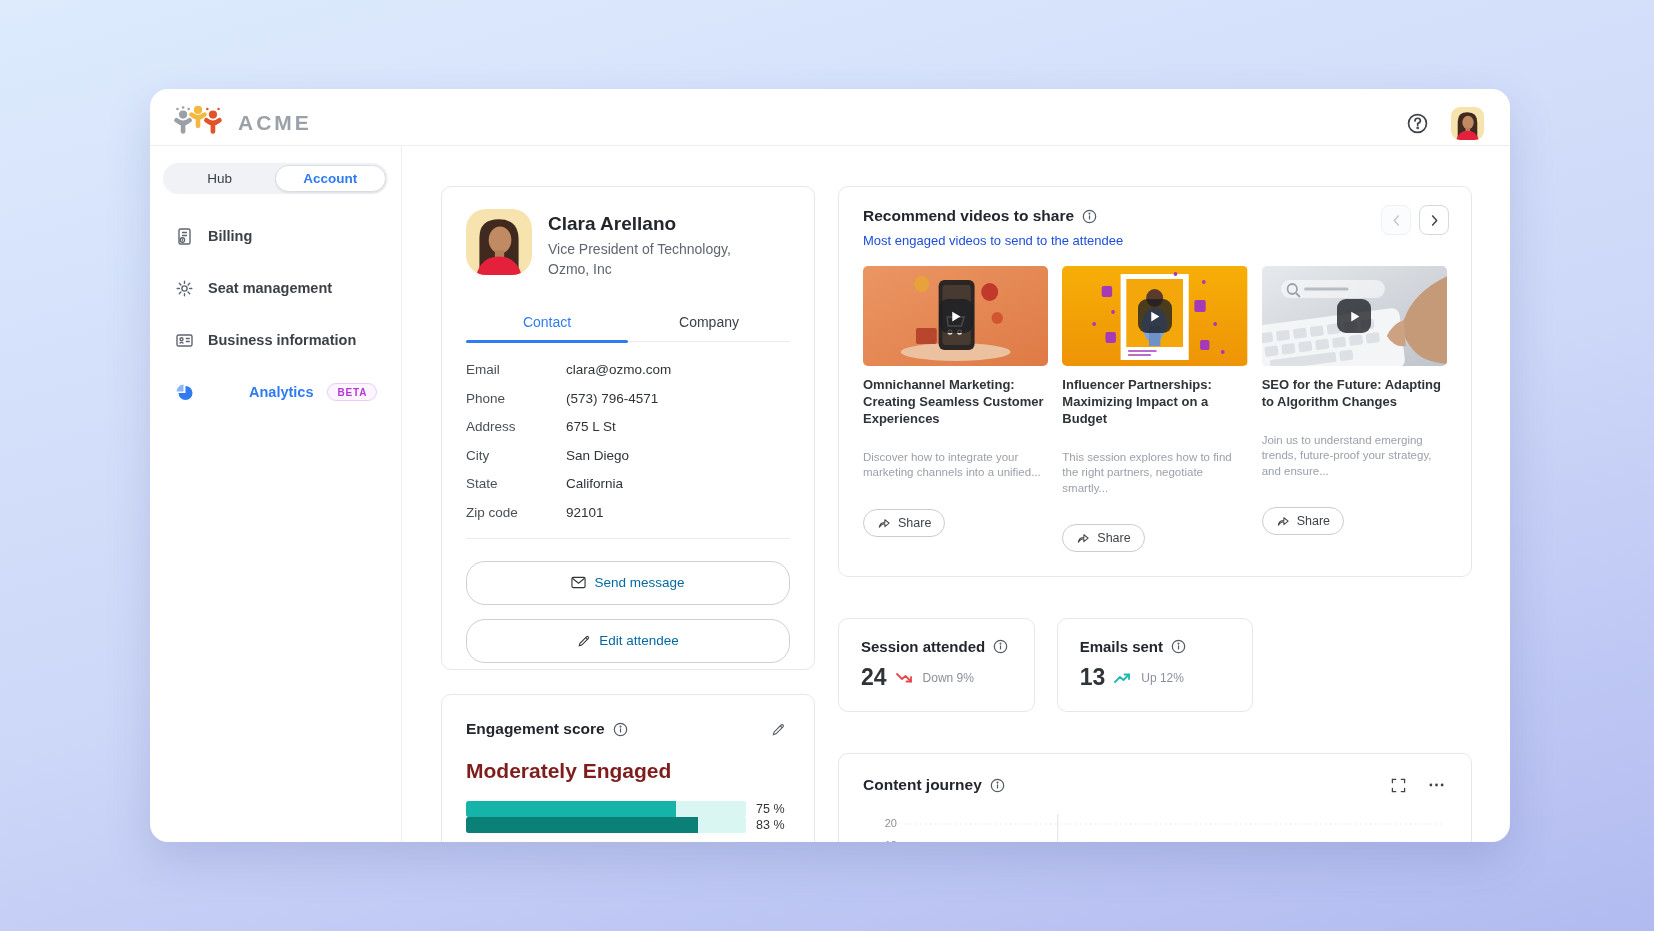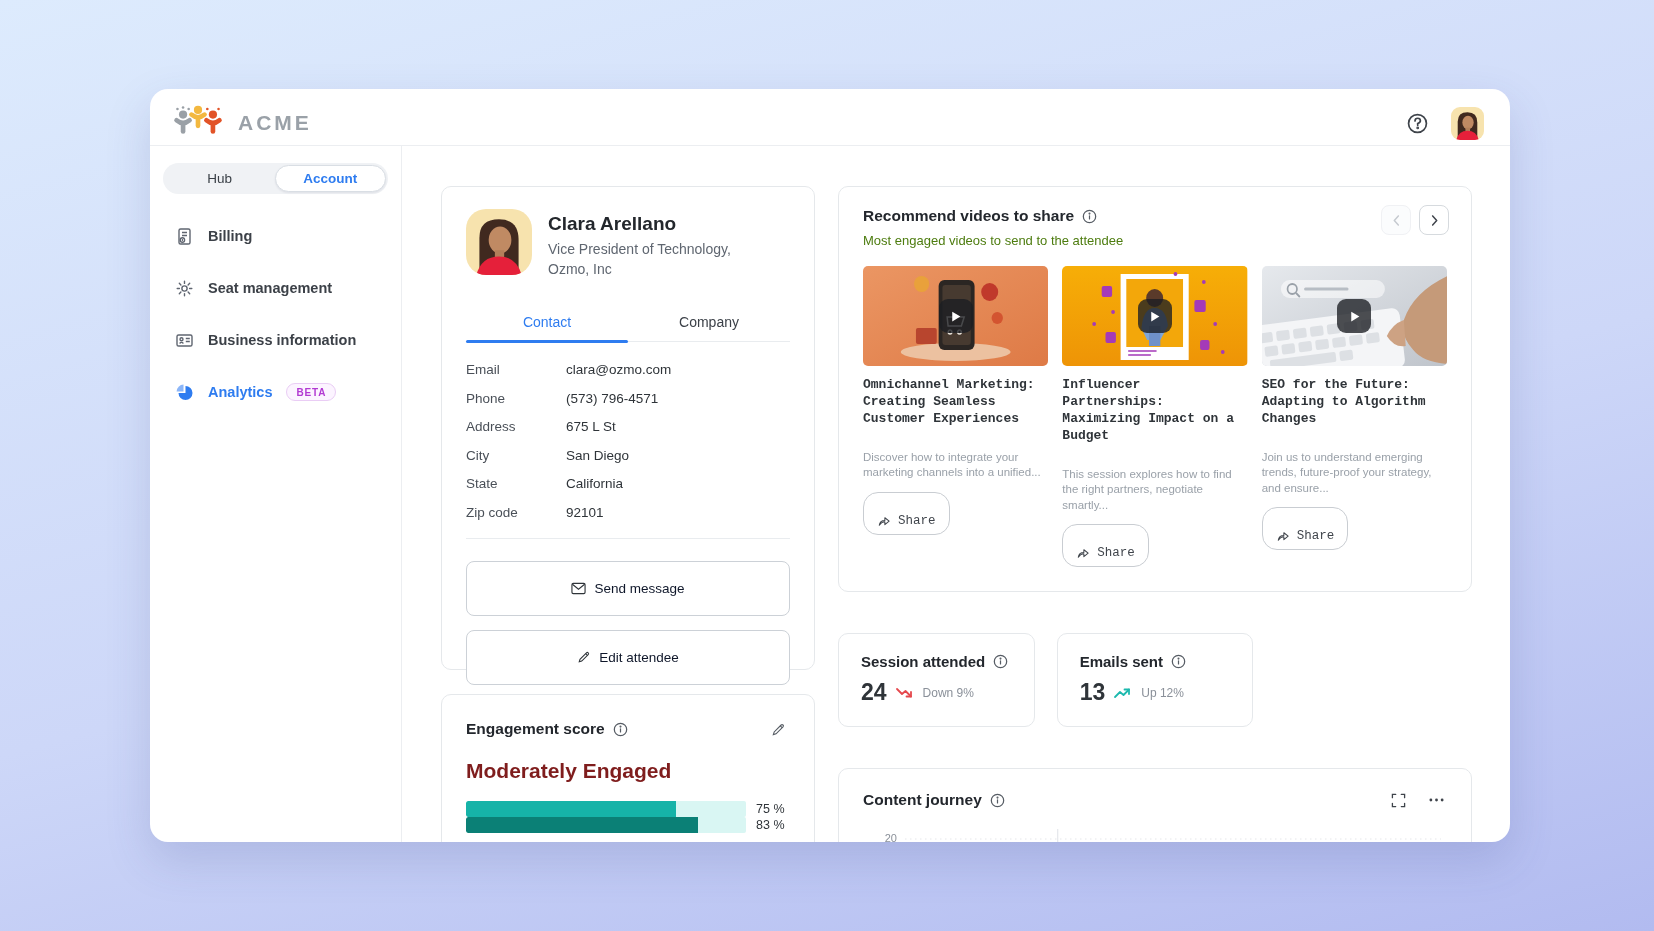--- a/index.html
+++ b/index.html
@@ -31,21 +31,21 @@
   .segmented { display:flex; background:#f0f2f5; border-radius:999px; padding:2px; height:31px; }
   .seg-btn {
     flex:1; border:none; background:transparent; border-radius:999px;
     font-size:13.5px; color:#3a4047; font-family:inherit; cursor:pointer;
   }
   .seg-btn.active { background:#fff; border:1px solid #d9dee4; color:#2e7cf0; font-weight:700; box-shadow:0 1px 2px rgba(20,30,60,.08); }
   .nav-list { margin-top:16px; }
   .nav-item { height:52px; display:flex; align-items:center; gap:14px; padding:0 12px; border-radius:8px; cursor:pointer; }
   .nav-item .nav-ic { width:19px; height:19px; color:#5f6570; flex:0 0 auto; }
   .nav-label { font-size:14.5px; font-weight:600; color:#3c4148; }
-  .nav-item.active .nav-label { color:#2e7cf0; }
+  .nav-item.active .nav-label { color:#2e7cf0;margin-left:41px; }
   .nav-item.active .nav-ic { color:#2e7cf0; }
   .beta-badge {
     font-size:10px; font-weight:700; letter-spacing:.8px; color:#b23ad2;
     background:#fcf4ff; border:1px solid #eacdf5; border-radius:999px; padding:3px 9px 2px;
   }
   .main { flex:1; padding:40px 40px 0 39px; display:flex; gap:23px; }
   .col-left { width:374px; flex:0 0 374px; display:flex; flex-direction:column; gap:24px; }
   .col-right { flex:1; display:flex; flex-direction:column; gap:41px; }
   .card { background:#fff; border:1px solid #e5e8eb; border-radius:10px; }
   
@@ -57,49 +57,49 @@
   .tabs { display:flex; margin-top:26px; border-bottom:1.5px solid #e9ecef; }
   .tab { flex:1; text-align:center; padding:9px 0 11px; font-size:14px; color:#3c4148; cursor:pointer; position:relative; }
   .tab.active { color:#2e7cf0; }
   .tab.active::after { content:""; position:absolute; left:0; right:0; bottom:-1.5px; height:2.5px; background:#2e7cf0; border-radius:2px; }
   .fields { margin-top:20px; }
   .field-row { display:flex; margin-bottom:13.5px; font-size:13.5px; }
   .field-label { width:100px; color:#4a5058; }
   .field-value { color:#2f3439; }
   .hr { border:none; border-top:1px solid #e9ecef; margin:18px 0 22px; }
   .btn-block {
-    width:100%; height:55px; border:1px solid #ccd1d7; border-radius:8px; background:#fff;
-    font-family:inherit; font-size:13.5px; color:#0f172a; display:flex; align-items:center; justify-content:center; gap:8px;
+    width:100%; height:44px; border:1px solid #ccd1d7; border-radius:19px; background:#fff;
+    font-family:inherit; font-size:13.5px; color:#0369a1; display:flex; align-items:center; justify-content:center; gap:8px;
     cursor:pointer; margin-bottom:14px;
   }
   
   .engagement-card { padding:22px 24px; height:220px; }
   .card-head { display:flex; align-items:center; justify-content:space-between; }
   .card-title-wrap { display:flex; align-items:center; gap:8px; }
   .card-title { font-size:15.5px; font-weight:700; color:#23272d; }
   .info-ic { width:15px; height:15px; color:#565c64; }
   .engagement-level { font-size:21px; font-weight:700; color:#7f1d1d; margin:18px 0 18px; }
   .bar-row { display:flex; align-items:center; gap:10px; }
   .bar-track { flex:1; height:16px; background:#d9f6f3; border-radius:2px; overflow:hidden; }
   .bar-fill { height:100%; border-radius:2px 0 0 2px; }
   .bar-label { width:34px; font-size:12.5px; color:#2f3439; }
   
   .videos-card { padding:20px 24px 24px; position:relative; }
-  .videos-sub { font-size:13px; color:#4d7c0f; margin-top:8px; }
+  .videos-sub { font-size:13px; color:#1d4ed8; margin-top:8px; }
   .carousel-nav { position:absolute; right:22px; top:18px; display:flex; gap:8px; }
   .nav-arrow { width:30px; height:30px; border-radius:8px; background:#fff; display:flex; align-items:center; justify-content:center; cursor:pointer; border:1px solid #d6dade; color:#3f444b; }
   .nav-arrow.disabled { border-color:#f0f1f4; background:#fbfcfd; color:#c6cad0; cursor:default; }
   .video-grid { display:grid; grid-template-columns:repeat(3,1fr); gap:14px; margin-top:18px; }
   .thumb { position:relative; height:100px; border-radius:5px; overflow:hidden; }
   .thumb svg { display:block; width:100%; height:100%; }
   .play-overlay { position:absolute; left:50%; top:50%; transform:translate(-50%,-50%); width:34px; height:34px; border-radius:9px; background:rgba(27,30,35,.78); display:flex; align-items:center; justify-content:center; }
   .play-overlay svg { width:13px; height:13px; }
-  .video-title { font-size:13px; font-weight:700; color:#2f3439; line-height:1.3; margin-top:11px;font-family:Liberation Mono, monospace; }
+  .video-title { font-size:13px; font-weight:700; color:#2f3439; line-height:1.3; margin-top:11px; }
   .video-desc { font-size:11.5px; color:#9aa1a9; line-height:1.35; margin-top:22px; }
-  .share-btn { margin-top:11px; display:inline-flex; align-items:center; gap:7px; padding:21px 13px 6px; border:1px solid #c9cdd2; border-radius:15px; background:#fff; font-family:Liberation Mono, monospace; font-size:12.5px; color:#3f444b; cursor:pointer; }
+  .share-btn { margin-top:28px; display:inline-flex; align-items:center; gap:7px; padding:6px 13px 6px; border:1px solid #c9cdd2; border-radius:15px; background:#fff; font-family:Liberation Sans, sans-serif; font-size:12.5px; color:#3f444b; cursor:pointer; }
   
   .stats-row { display:grid; grid-template-columns:repeat(3,1fr); gap:22px; }
   .stat-card { padding:19px 22px; height:94px; }
   .stat-label-row { display:flex; align-items:center; gap:8px; }
   .stat-label { font-size:15px; font-weight:700; color:#23272d; }
   .stat-value-row { display:flex; align-items:center; gap:8px; margin-top:9px; }
   .stat-value { font-size:23px; font-weight:700; color:#2f3439; }
   .trend-ic { width:20px; height:14px; }
   .trend-ic.up { color:#1db9ae; }
   .trend-ic.down { color:#e5484d; }

